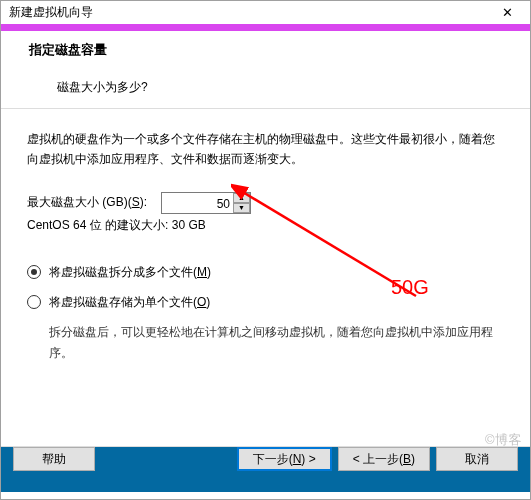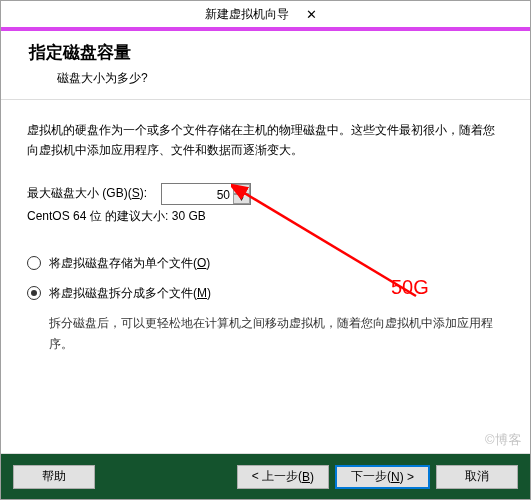--- a/index.html
+++ b/index.html
@@ -8,30 +8,30 @@
     font-size: 12px;
     background: #f0f0f0;
     width: 531px;
     height: 500px;
     overflow: hidden;
     position: relative;
   }
   .window { width: 531px; height: 500px; background: #fff; border: 1px solid #a0a0a0; position: relative; }
   .titlebar {
     height: 30px; background: #fff; display: flex; align-items: center;
-    justify-content: center; border-bottom: 4px solid #d946ef;
+    justify-content: space-between; border-bottom: 7px solid #d946ef;
   }
   .titlebar .title { padding-left: 8px; font-size: 12px; color: #000; }
   .close-btn {
     width: 45px; height: 30px; display: flex; align-items: center;
     justify-content: center; cursor: pointer; font-size: 13px; color: #000;
   }
   .header-area { padding: 10px 20px 12px 20px; background: #fff; }
-  .header-title { font-weight: bold; font-size: 17px; color: #000; padding-left: 8px; }
-  .header-sub { font-size: 12px; color: #000; margin-top: 6px; padding-left: 36px; }
+  .header-title { font-weight: bold; font-size: 13px; color: #000; padding-left: 8px; }
+  .header-sub { font-size: 12px; color: #000; margin-top: 20px; padding-left: 36px; }
   .divider { height: 1px; background: #ddd; margin: 0; }
   .content { padding: 20px 26px 10px 26px; color: #000; line-height: 1.7; }
   .desc { margin-bottom: 22px; font-size: 12px; }
   .field-row { display: flex; margin-bottom: 1px; }
   .field-label { font-size: 12px; margin-right: 14px; }
   .underline { text-decoration: underline; }
   .spinner-wrap { position: relative; }
   .spinner {
     width: 90px; height: 22px; border: 1px solid #7a7a7a;
     padding: 2px 20px 0 6px; font-size: 12px; text-align: right;
@@ -48,23 +48,23 @@
   .radio {
     width: 14px; height: 14px; border: 1px solid #333; border-radius: 50%;
     margin-right: 8px; position: relative; background: #fff;
   }
   .radio.checked::after {
     content: ""; position: absolute; width: 6px; height: 6px;
     background: #333; border-radius: 50%; top: 3px; left: 3px;
   }
   .split-desc { font-size: 12px; color: #333; padding-left: 22px; margin-top: 6px; line-height: 1.7; margin-bottom:20px;}
   .footer {
-    position: absolute; bottom: 0; left: 0; right: 0; height: 46px;
-    background: #14532d; border-top: 1px solid #ddd; display: flex;
-    align-items: center; padding: 0 12px;
+    position: absolute; bottom: 7px; left: 0; right: 0; height: 46px;
+    background: #0369a1; border-top: 1px solid #ddd; display: flex;
+    padding: 0 12px;
   }
   .footer .btn {
     height: 24px; padding: 0 14px; background: #e1e1e1; border: 1px solid #adadad;
     font-size: 12px; cursor: pointer; display: flex; align-items: center; justify-content: center;
     min-width: 82px;
   }
   .footer .btn.primary { border: 2px solid #0078d7; }
   .footer .spacer { flex: 1; }
   .footer .btn + .btn { margin-left: 6px; }
   .arrow-svg { position: absolute; top: 180px; left: 230px; width: 250px; height: 140px; pointer-events: none; }
@@ -107,30 +107,30 @@
         <div class="spin-btns">
           <div class="spin-btn">▲</div>
           <div class="spin-btn">▼</div>
         </div>
       </div>
     </div>
 
     <div class="rec-text">CentOS 64 位 的建议大小: 30 GB</div>
 
     <div class="radio-row">
-      <div class="radio"></div>
+      <div class="radio checked"></div>
       <span>
-        <span>将虚拟磁盘存储为单个文件(</span><span class="underline">O</span><span>)</span>
+        <span>将虚拟磁盘拆分成多个文件(</span><span class="underline">M</span><span>)</span>
       </span>
     </div>
 
     <div class="radio-row">
-      <div class="radio checked"></div>
+      <div class="radio"></div>
       <span>
-        <span>将虚拟磁盘拆分成多个文件(</span><span class="underline">M</span><span>)</span>
+        <span>将虚拟磁盘存储为单个文件(</span><span class="underline">O</span><span>)</span>
       </span>
     </div>
 
     <div class="split-desc">拆分磁盘后，可以更轻松地在计算机之间移动虚拟机，随着您向虚拟机中添加应用程序。</div>
   </div>
 
   <svg class="arrow-svg">
     <defs>
       <marker id="ah" markerWidth="10" markerHeight="10" refX="2" refY="3" orient="auto">
         <path d="M0,0 L0,6 L8,3 z" fill="#ff0000"></path>
@@ -139,26 +139,26 @@
     <line x1="185" y1="115" x2="10" y2="10" stroke="#ff0000" stroke-width="2.5" marker-end="url(#ah)"></line>
   </svg>
 
   <div class="annotation">50G</div>
 
   <div class="watermark">©博客</div>
 
   <div class="footer">
     <button class="btn">帮助</button>
     <div class="spacer"></div>
+    <button class="btn primary">
+      <span>下一步(</span>
+        <span class="underline">N</span>
+        <span>) &gt;</span>
+    </button>
     <button class="btn">
       <span>&lt; 上一步(</span>
         <span class="underline">B</span>
         <span>)</span>
-    </button>
-    <button class="btn primary">
-      <span>下一步(</span>
-        <span class="underline">N</span>
-        <span>) &gt;</span>
     </button>
     <button class="btn">取消</button>
   </div>
 
 </div>
 
 </body></html>

